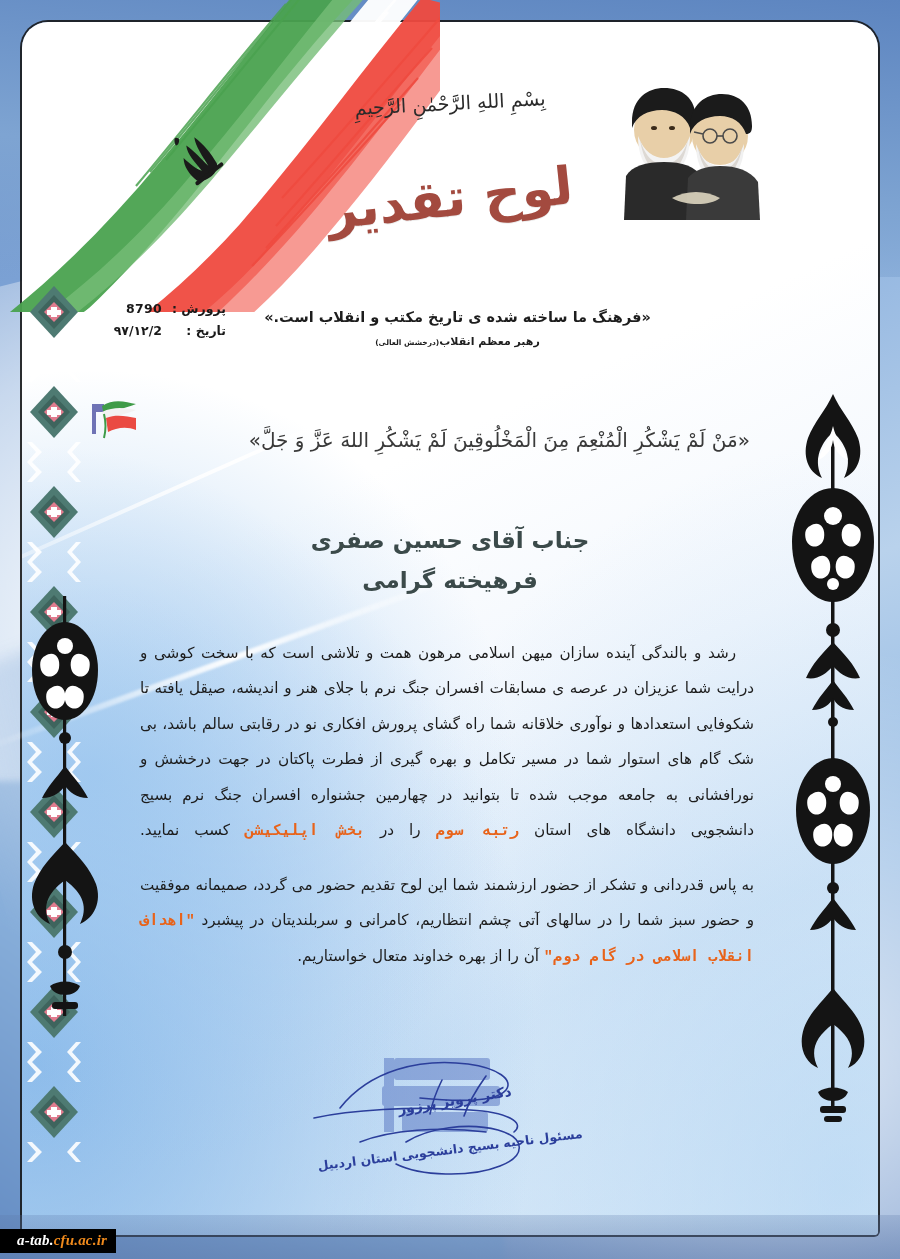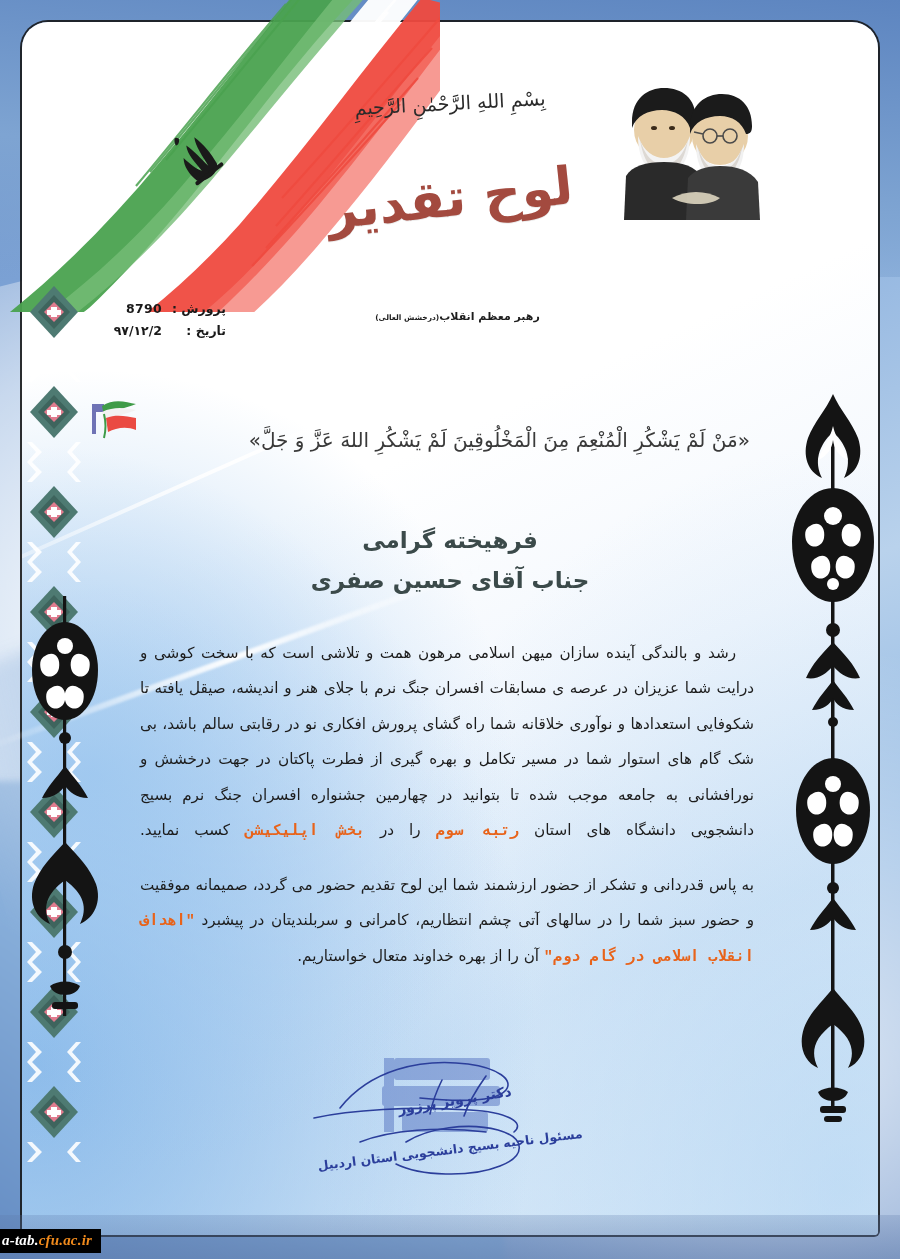--- a/index.html
+++ b/index.html
@@ -153,21 +153,21 @@
     font-size:14px;font-weight:bold;color:#2b3e9b;white-space:nowrap;
   }
   .sig-role{
     position:absolute;left:50%;top:96px;transform:translateX(-50%) rotate(-7deg);
     font-size:12.5px;font-weight:bold;color:#2b3e9b;white-space:nowrap;
   }
 
   
   .watermark{
     position:absolute;left:0;bottom:6px;
-    background:#000;padding:3px 9px 4px 2px;
+    background:#000;padding:3px 9px 4px 17px;
     font-family:"Liberation Serif","DejaVu Serif",serif;
     font-style:italic;font-weight:bold;font-size:15px;
     direction:ltr;letter-spacing:.2px;margin-top:20px;
   }
   .wm-a{color:#ffffff;}
   .wm-b{color:#f08a1c;}
   .footer-band{
     position:absolute;left:0;right:0;bottom:0;height:44px;
     background:linear-gradient(180deg,rgba(92,120,168,.25),rgba(92,120,168,.55));
   }
@@ -387,30 +387,31 @@
       <span class="meta-label">تاریخ :</span>
       <span class="meta-val">۹۷/۱۲/2</span>
     </div>
   </div>
 
   <div class="bismillah">بِسْمِ اللهِ الرَّحْمٰنِ الرَّحِیمِ</div>
 
   <div class="lohe">لوح تقدیر</div>
 
   <div class="quote-block">
+    <div class="quote-main">«فرهنگ ما ساخته شده ی تاریخ مکتب و انقلاب است.»</div>
     <div class="quote-attr">
       <span>رهبر معظم انقلاب</span><span class="paren">(درخشش العالی)</span>
     </div>
   </div>
 
   <div class="hadith">«مَنْ لَمْ یَشْکُرِ الْمُنْعِمَ مِنَ الْمَخْلُوقِینَ لَمْ یَشْکُرِ اللهَ عَزَّ وَ جَلَّ»</div>
 
   <div class="salutation">
+    <div>جناب آقای حسین صفری</div>
     <div>فرهیخته گرامی</div>
-    <div>جناب آقای حسین صفری</div>
   </div>
 
   <div class="body">
     <p>
       <span class="indent"></span><span>رشد و بالندگی آینده سازان میهن اسلامی مرهون همت و تلاشی است که با سخت کوشی و درایت شما عزیزان در عرصه ی مسابقات افسران جنگ نرم با جلای هنر و اندیشه، صیقل یافته تا شکوفایی استعدادها و نوآوری خلاقانه شما راه گشای پرورش افکاری نو در رقابتی سالم باشد، بی شک گام های استوار شما در مسیر تکامل و بهره گیری از فطرت پاکتان در جهت درخشش و نورافشانی به جامعه موجب شده تا بتوانید در چهارمین جشنواره افسران جنگ نرم بسیج دانشجویی دانشگاه های استان </span><span class="hl">رتبه سوم</span><span> را در </span><span class="hl">بخش اپلیکیشن</span><span> کسب نمایید.</span>
     </p>
     <p class="closing">
       <span>به پاس قدردانی و تشکر از حضور ارزشمند شما این لوح تقدیم حضور می گردد، صمیمانه موفقیت و حضور سبز شما را در سالهای آتی چشم انتظاریم، کامرانی و سربلندیتان در پیشبرد </span><span class="hl">"اهداف انقلاب اسلامی در گام دوم"</span><span> آن را از بهره خداوند متعال خواستاریم.</span>
     </p>
   </div>

